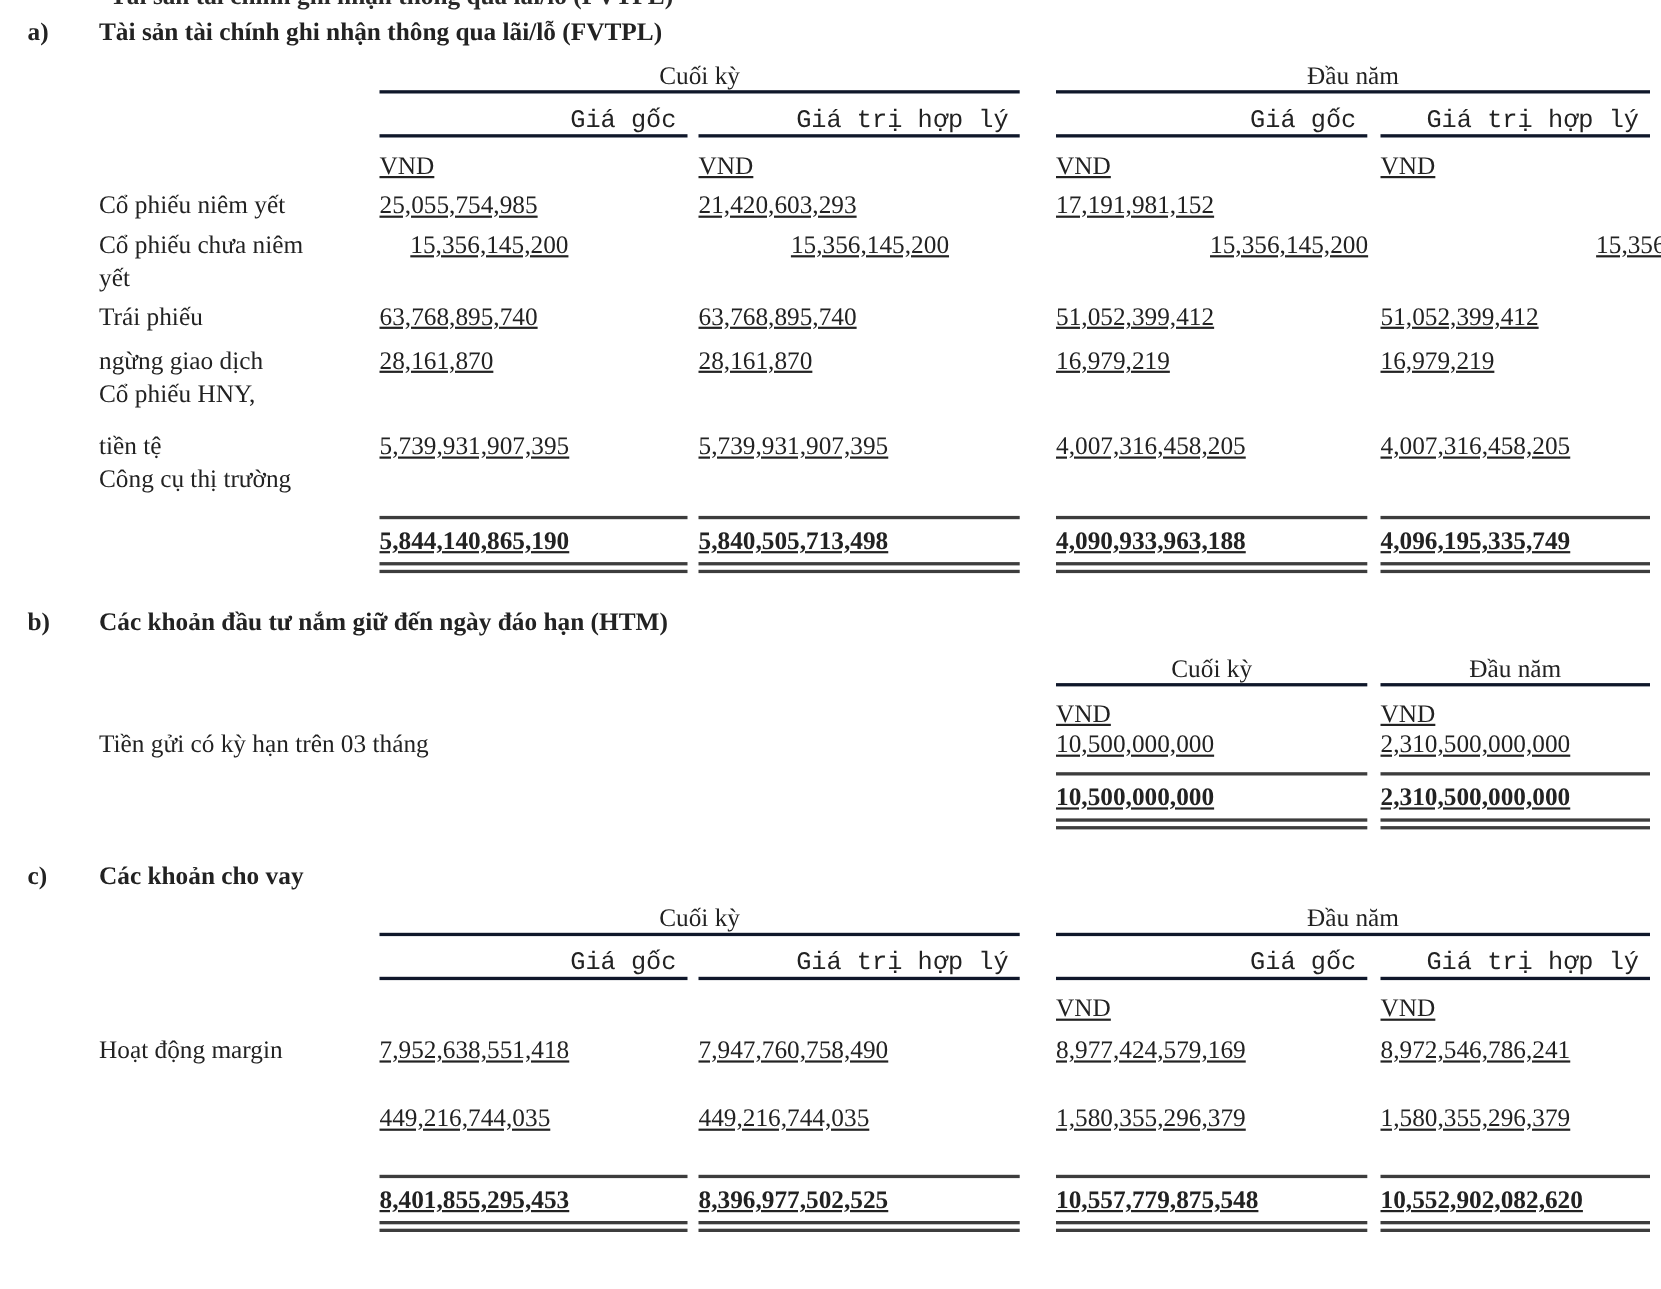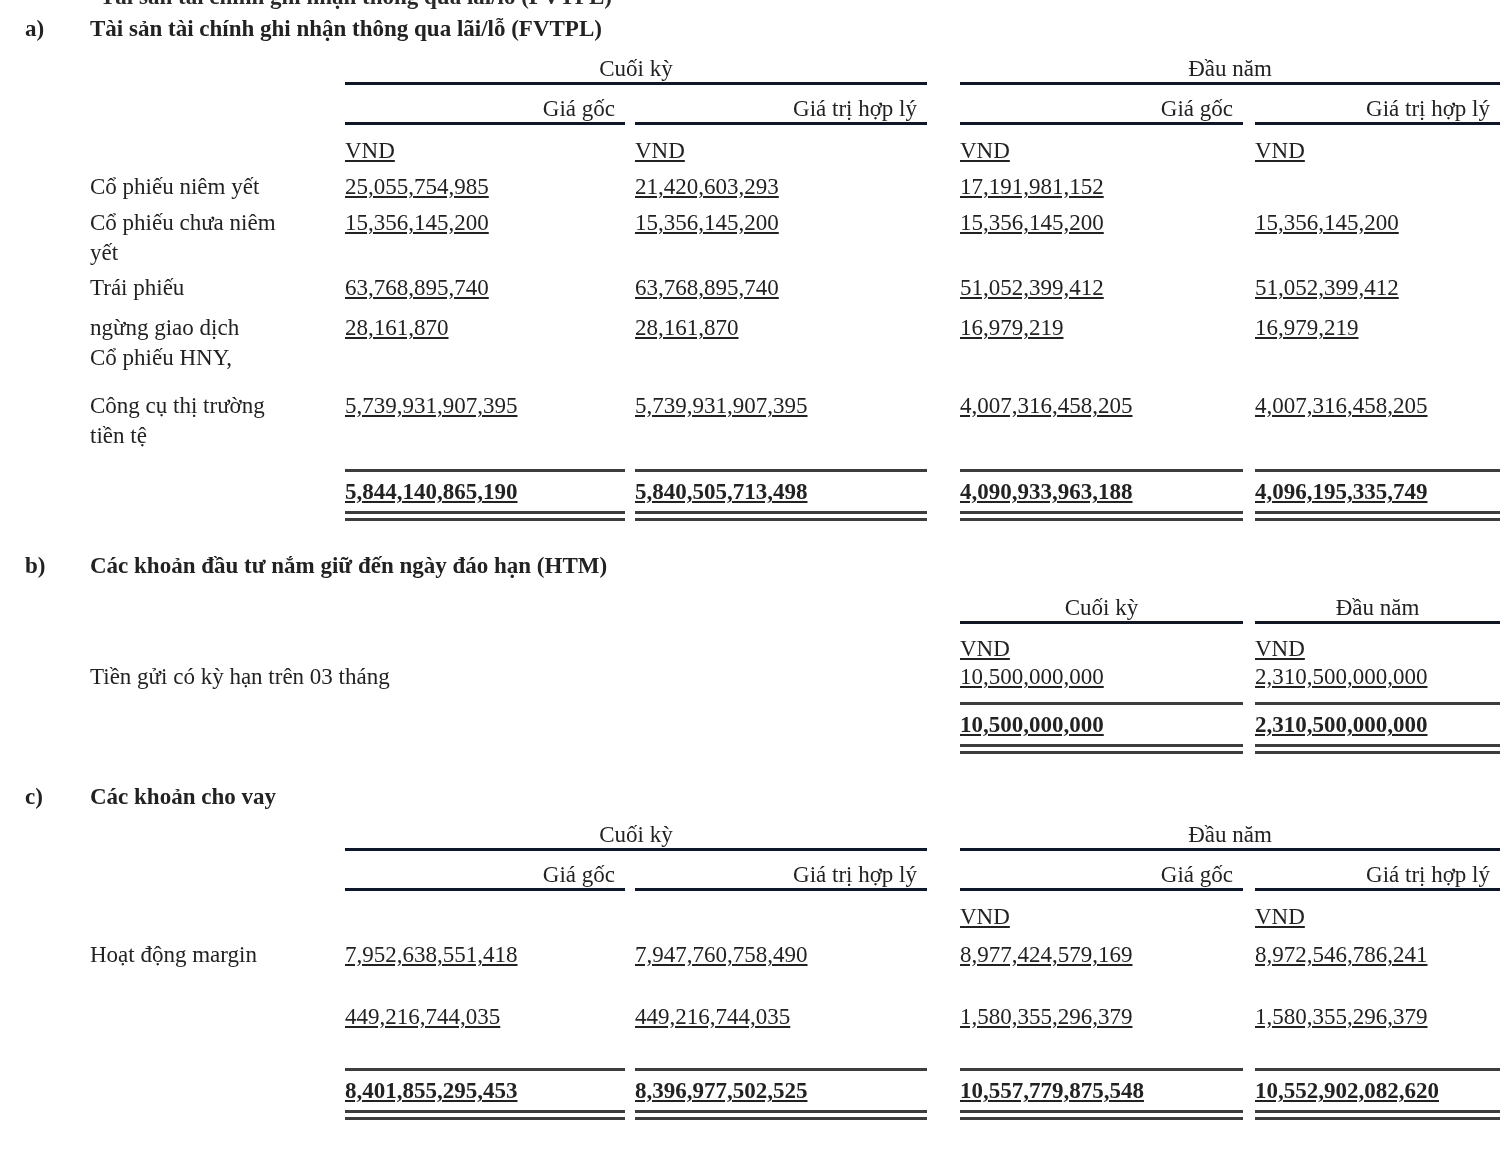--- a/index.html
+++ b/index.html
@@ -44,41 +44,41 @@
   .gc2 { grid-column:4; }
   .gc3 { grid-column:6; }
   .gc4 { grid-column:8; }
   .span-ck { grid-column:2/5; }
   .span-dn { grid-column:6/9; }
   .ctr { text-align:center; }
   .num { padding-right:14px;text-decoration:underline; }
   .subh { text-align:right; padding-right:10px; }
   .uline { border-bottom:3px solid #0f172a; }
   .grp-row { height:31px; }
-  .sub-row { height:40px; }
+  .sub-row { height:40px;font-family:Liberation Mono, monospace; }
   .vnd-row { padding-top:13px; line-height:26px; }
   .data-row { line-height:30px; }
   .lbl-line { white-space:nowrap; line-height:30px; }
   .tot-row .num {
     border-top:3px solid #3d3d3d;
     padding-top:5px;
     font-weight:bold;
     line-height:30px;
   }
   .dbl-row { margin-top:4px; }
   .dbl {
     height:4px;
     border-top:3px solid #3d3d3d;
     border-bottom:3px solid #3d3d3d;
   }
   
   #sec-a { margin-top:3px; }
   #tbl-a { margin-top:12px; }
   #tbl-a .r1 { margin-top:8px; }
-  #tbl-a .r2 { margin-top:6px; }
+  #tbl-a .r2 { margin-top:6px;gap:28px; }
   #tbl-a .r3 { margin-top:5px; }
   #tbl-a .r4 { margin-top:10px; }
   #tbl-a .r5 { margin-top:18px; }
   #tbl-a .tot-row { margin-top:18px; }
   #sec-b { margin-top:32px; }
   #tbl-b { margin-top:14px; }
   #tbl-b .vnd-row { padding-top:12px; }
   #tbl-b .r1 { }
   #tbl-b .tot-row { margin-top:10px; }
   #sec-c { margin-top:30px; }
@@ -153,22 +153,22 @@
         <div class="lbl-line">ngừng giao dịch</div>
         <div class="lbl-line">Cổ phiếu HNY,</div>
       </div>
       <div class="gc1 num">28,161,870</div>
       <div class="gc2 num">28,161,870</div>
       <div class="gc3 num">16,979,219</div>
       <div class="gc4 num">16,979,219</div>
     </div>
     <div class="grow data-row r5" style="align-items:start;">
       <div class="gc-lbl">
+        <div class="lbl-line">tiền tệ</div>
         <div class="lbl-line">Công cụ thị trường</div>
-        <div class="lbl-line">tiền tệ</div>
       </div>
       <div class="gc1 num">5,739,931,907,395</div>
       <div class="gc2 num">5,739,931,907,395</div>
       <div class="gc3 num">4,007,316,458,205</div>
       <div class="gc4 num">4,007,316,458,205</div>
     </div>
 
     <div class="grow tot-row">
       <div class="gc1 num">5,844,140,865,190</div>
       <div class="gc2 num">5,840,505,713,498</div>

